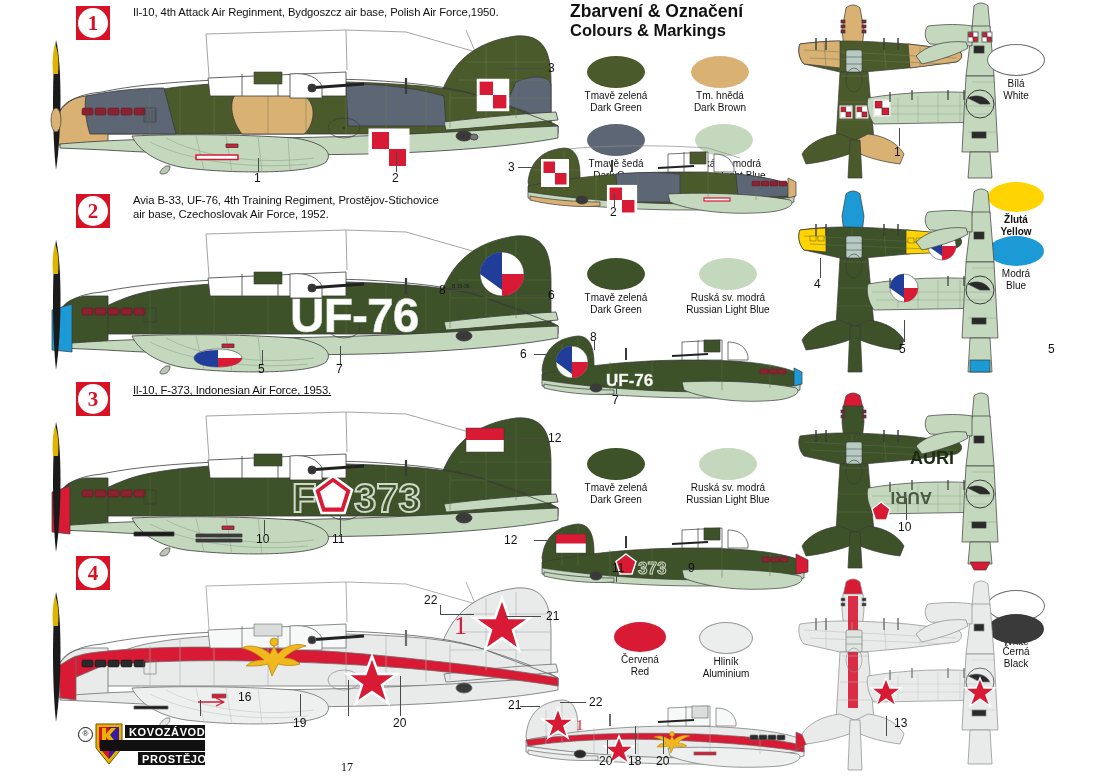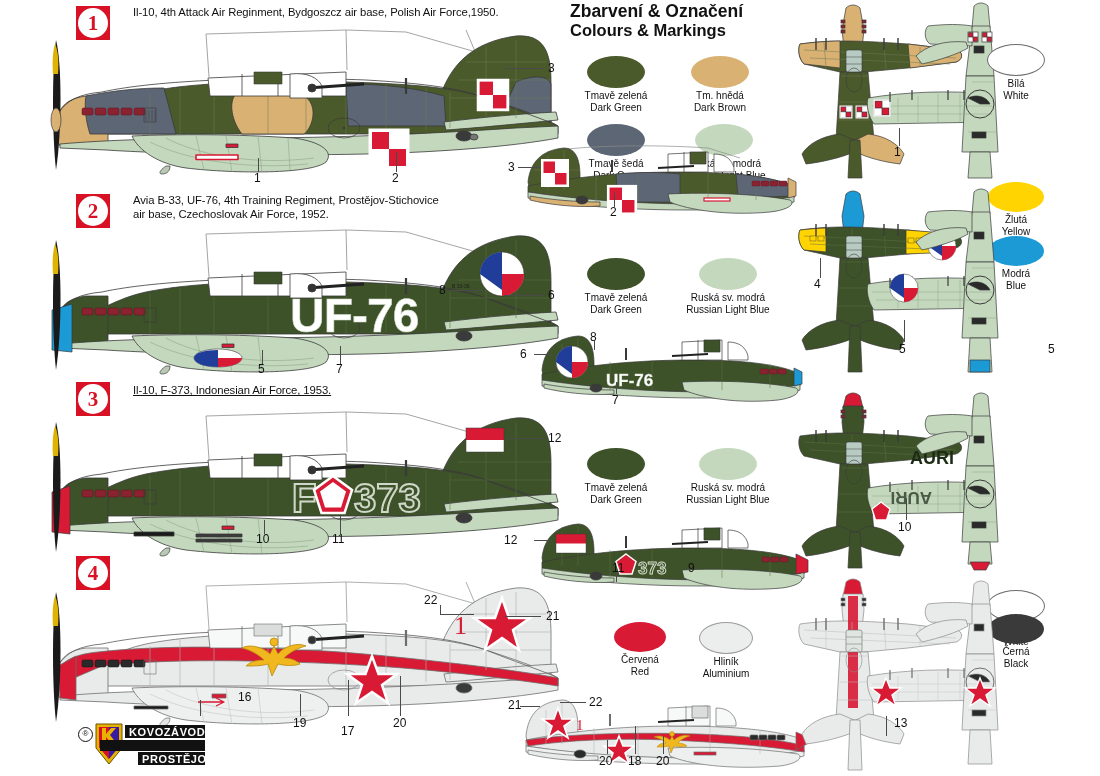--- a/index.html
+++ b/index.html
@@ -715,21 +715,21 @@
   <div class="lead h" style="left:505px;top:616px;width:36px;"></div>
   <div class="cal" style="left:546px;top:609px;">21</div>
   <div class="lead h" style="left:440px;top:614px;width:34px;"></div>
   <div class="lead v" style="left:440px;top:605px;height:10px;"></div>
   <div class="cal" style="left:424px;top:593px;">22</div>
   <div class="lead v" style="left:200px;top:700px;height:16px;"></div>
   <div class="cal" style="left:238px;top:690px;">16</div>
   <div class="lead v" style="left:300px;top:694px;height:22px;"></div>
   <div class="cal" style="left:293px;top:716px;">19</div>
   <div class="lead v" style="left:348px;top:680px;height:36px;"></div>
-  <div class="cal" style="left:341px;top:724px;">17</div>
+  <div class="cal" style="left:341px;top:760px;font-family:Liberation Serif, serif;">17</div>
   <div class="lead v" style="left:400px;top:676px;height:40px;"></div>
   <div class="cal" style="left:393px;top:716px;">20</div>
 
   <div class="art" style="left:498px;top:690px;">
     <svg width="320" height="80" viewBox="0 0 320 80">
       <g stroke="#6d6d6d" stroke-width="0.7">
         <path d="M28,46 C30,24 42,12 64,10 C76,10 80,22 80,38 L80,56 L30,56 Z" fill="#e9ebea"></path>
         <path d="M28,50 C68,42 120,36 180,36 C232,36 282,40 306,50 L306,62 C272,68 190,70 120,66 C80,64 42,58 28,56 Z" fill="#e9ebea"></path>
         <path d="M28,56 C68,62 130,68 200,68 C250,68 292,64 306,60 L306,66 C272,74 190,76 120,72 C80,70 38,64 28,62 Z" fill="#eef0ef"></path>
         <path d="M170,58 C210,56 260,58 300,64 C306,68 298,74 282,76 C230,80 190,74 172,66 Z" fill="#eef0ef"></path>
@@ -901,21 +901,21 @@
   <div class="lead v" style="left:899px;top:128px;height:18px;"></div>
   <div class="cal" style="left:894px;top:145px;">1</div>
 
   <div class="legend" style="left:978px;top:44px;">
     <div class="sw-item" style="width:76px;">
       <div class="sw-oval" style="width:56px;height:30px;background:#ffffff;border:1.2px solid #6d6d6d;"></div>
       <div class="sw-txt"><span>Bílá</span><br><span>White</span></div>
     </div>
   </div>
   <div class="legend" style="left:978px;top:182px;">
-    <div class="sw-item" style="width:76px;">
+    <div class="sw-item" style="width:76px;font-weight:bold;">
       <div class="sw-oval" style="width:56px;height:30px;background:#ffd400;"></div>
       <div class="sw-txt"><span>Žlutá</span><br><span>Yellow</span></div>
     </div>
   </div>
   <div class="legend" style="left:978px;top:236px;">
     <div class="sw-item" style="width:76px;">
       <div class="sw-oval" style="width:56px;height:30px;background:#1b9ad6;"></div>
       <div class="sw-txt"><span>Modrá</span><br><span>Blue</span></div>
     </div>
   </div>

